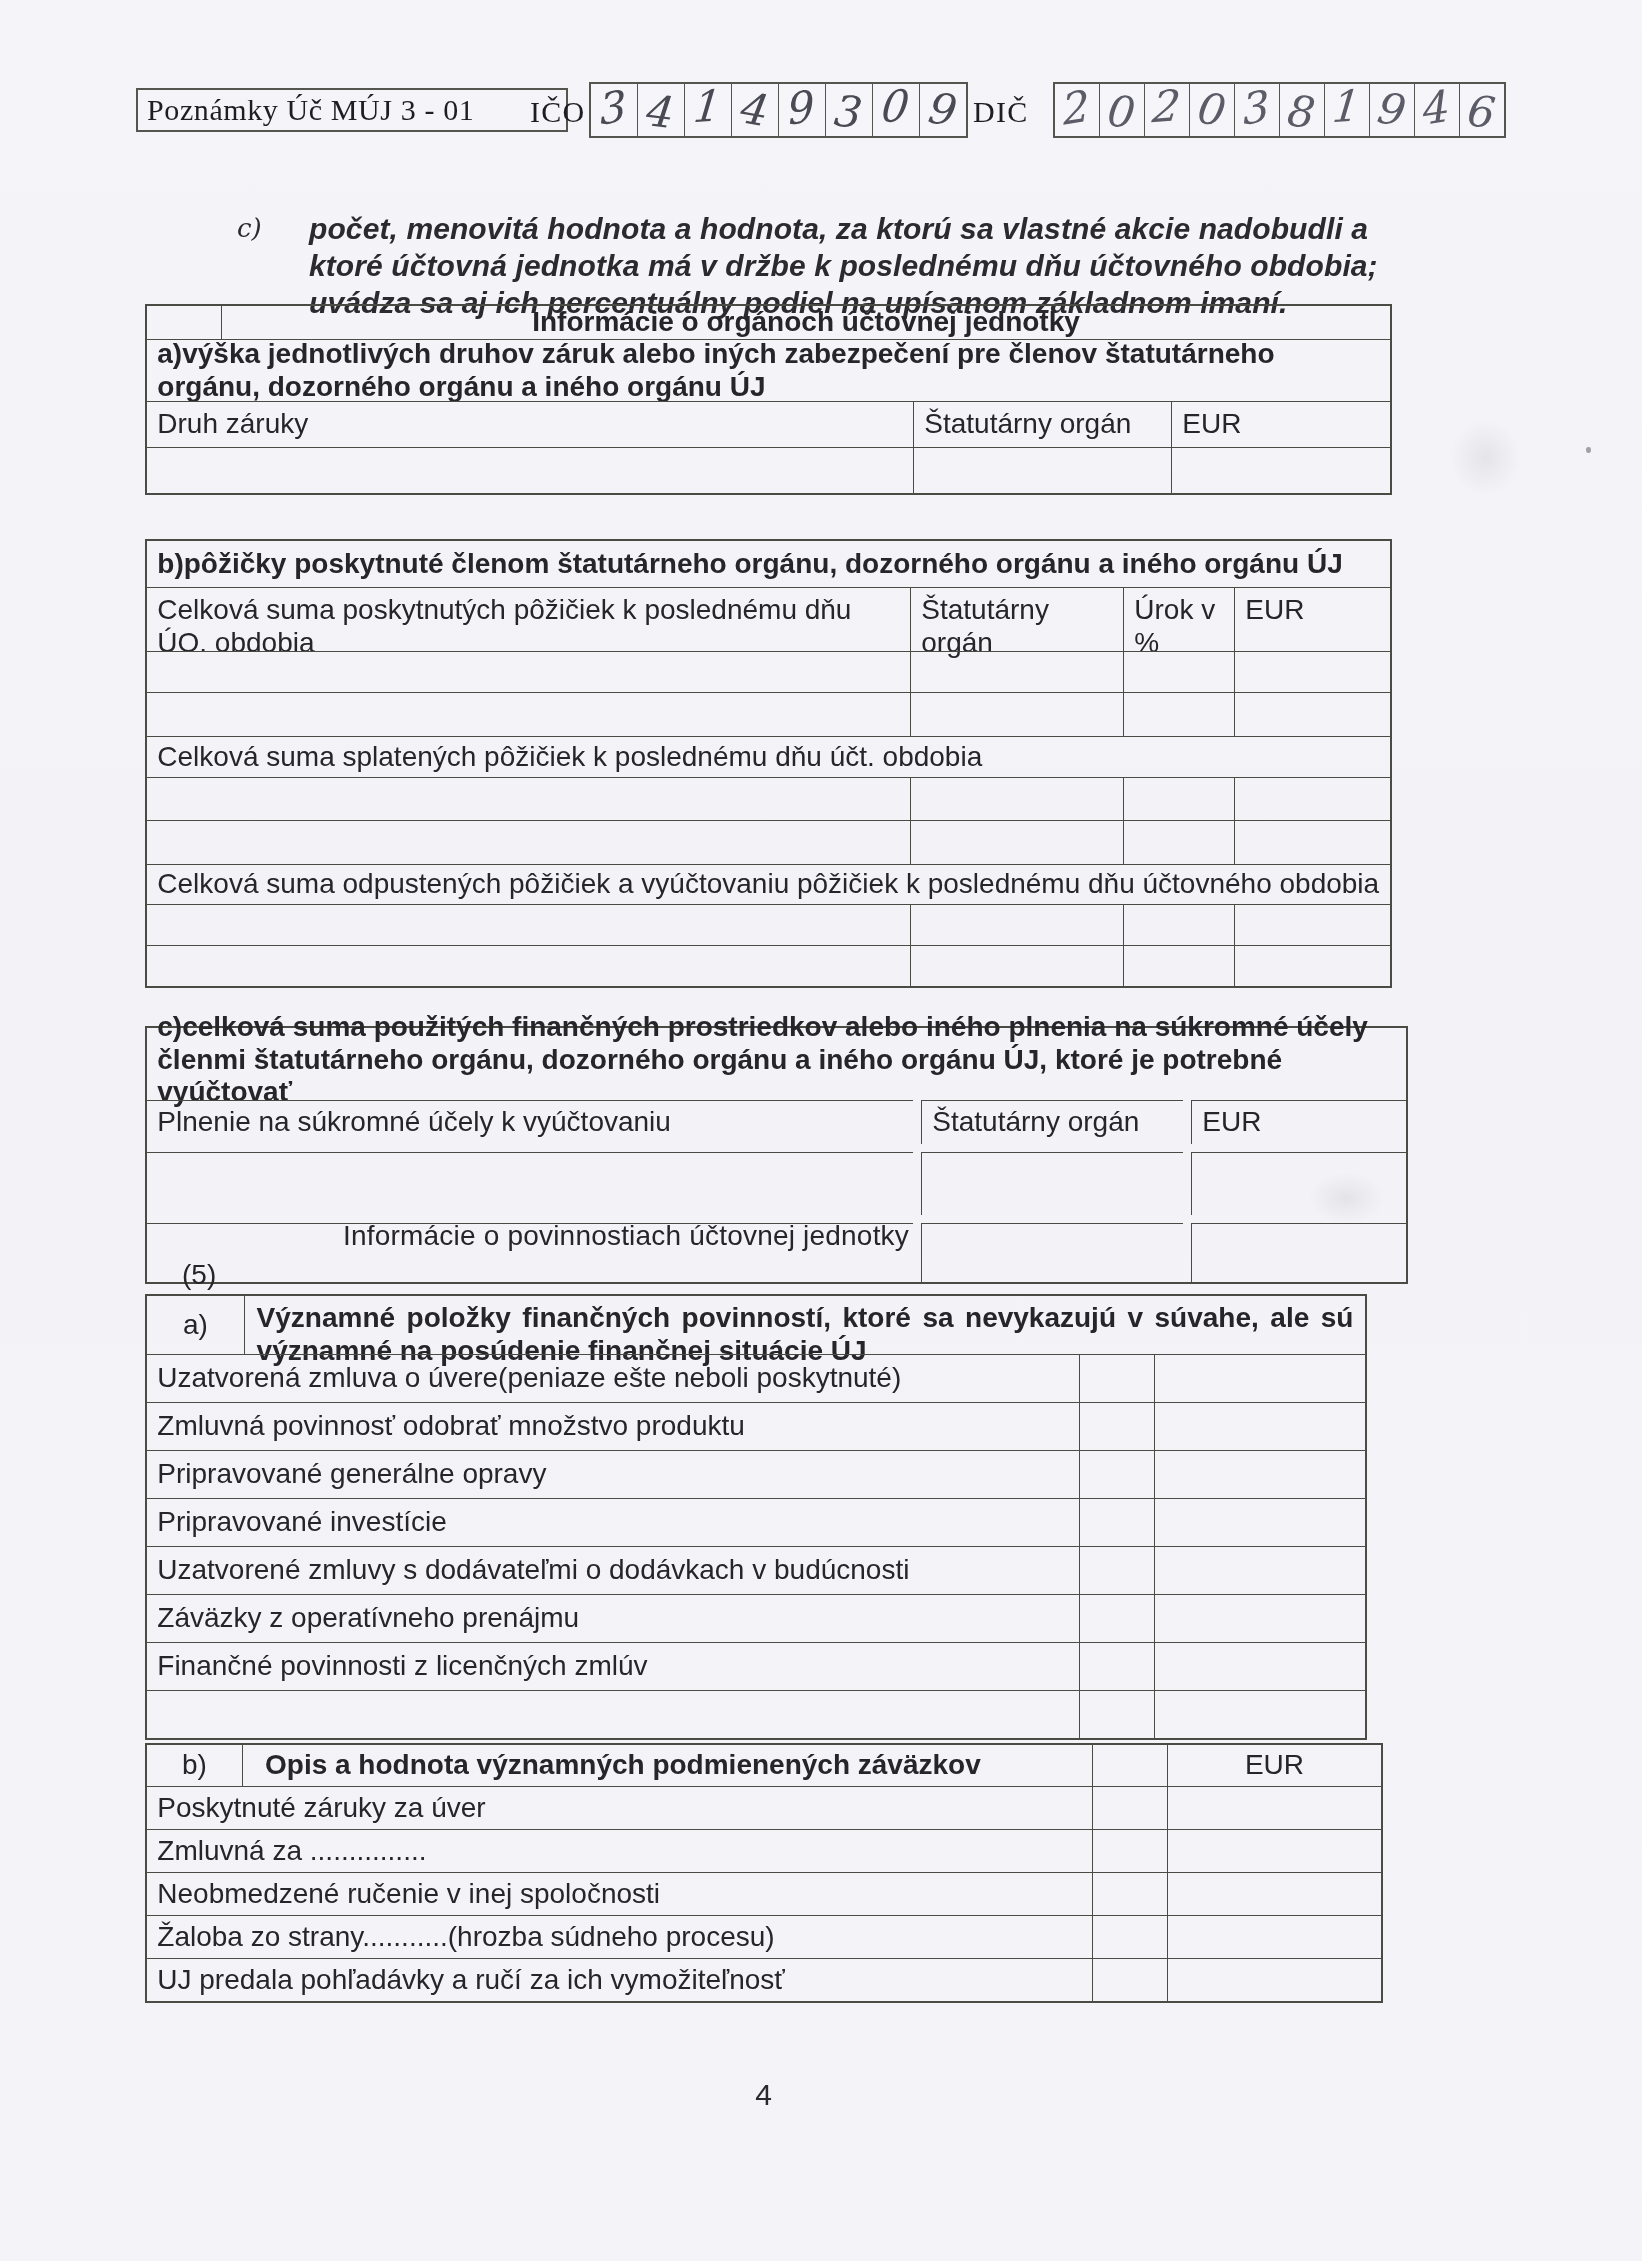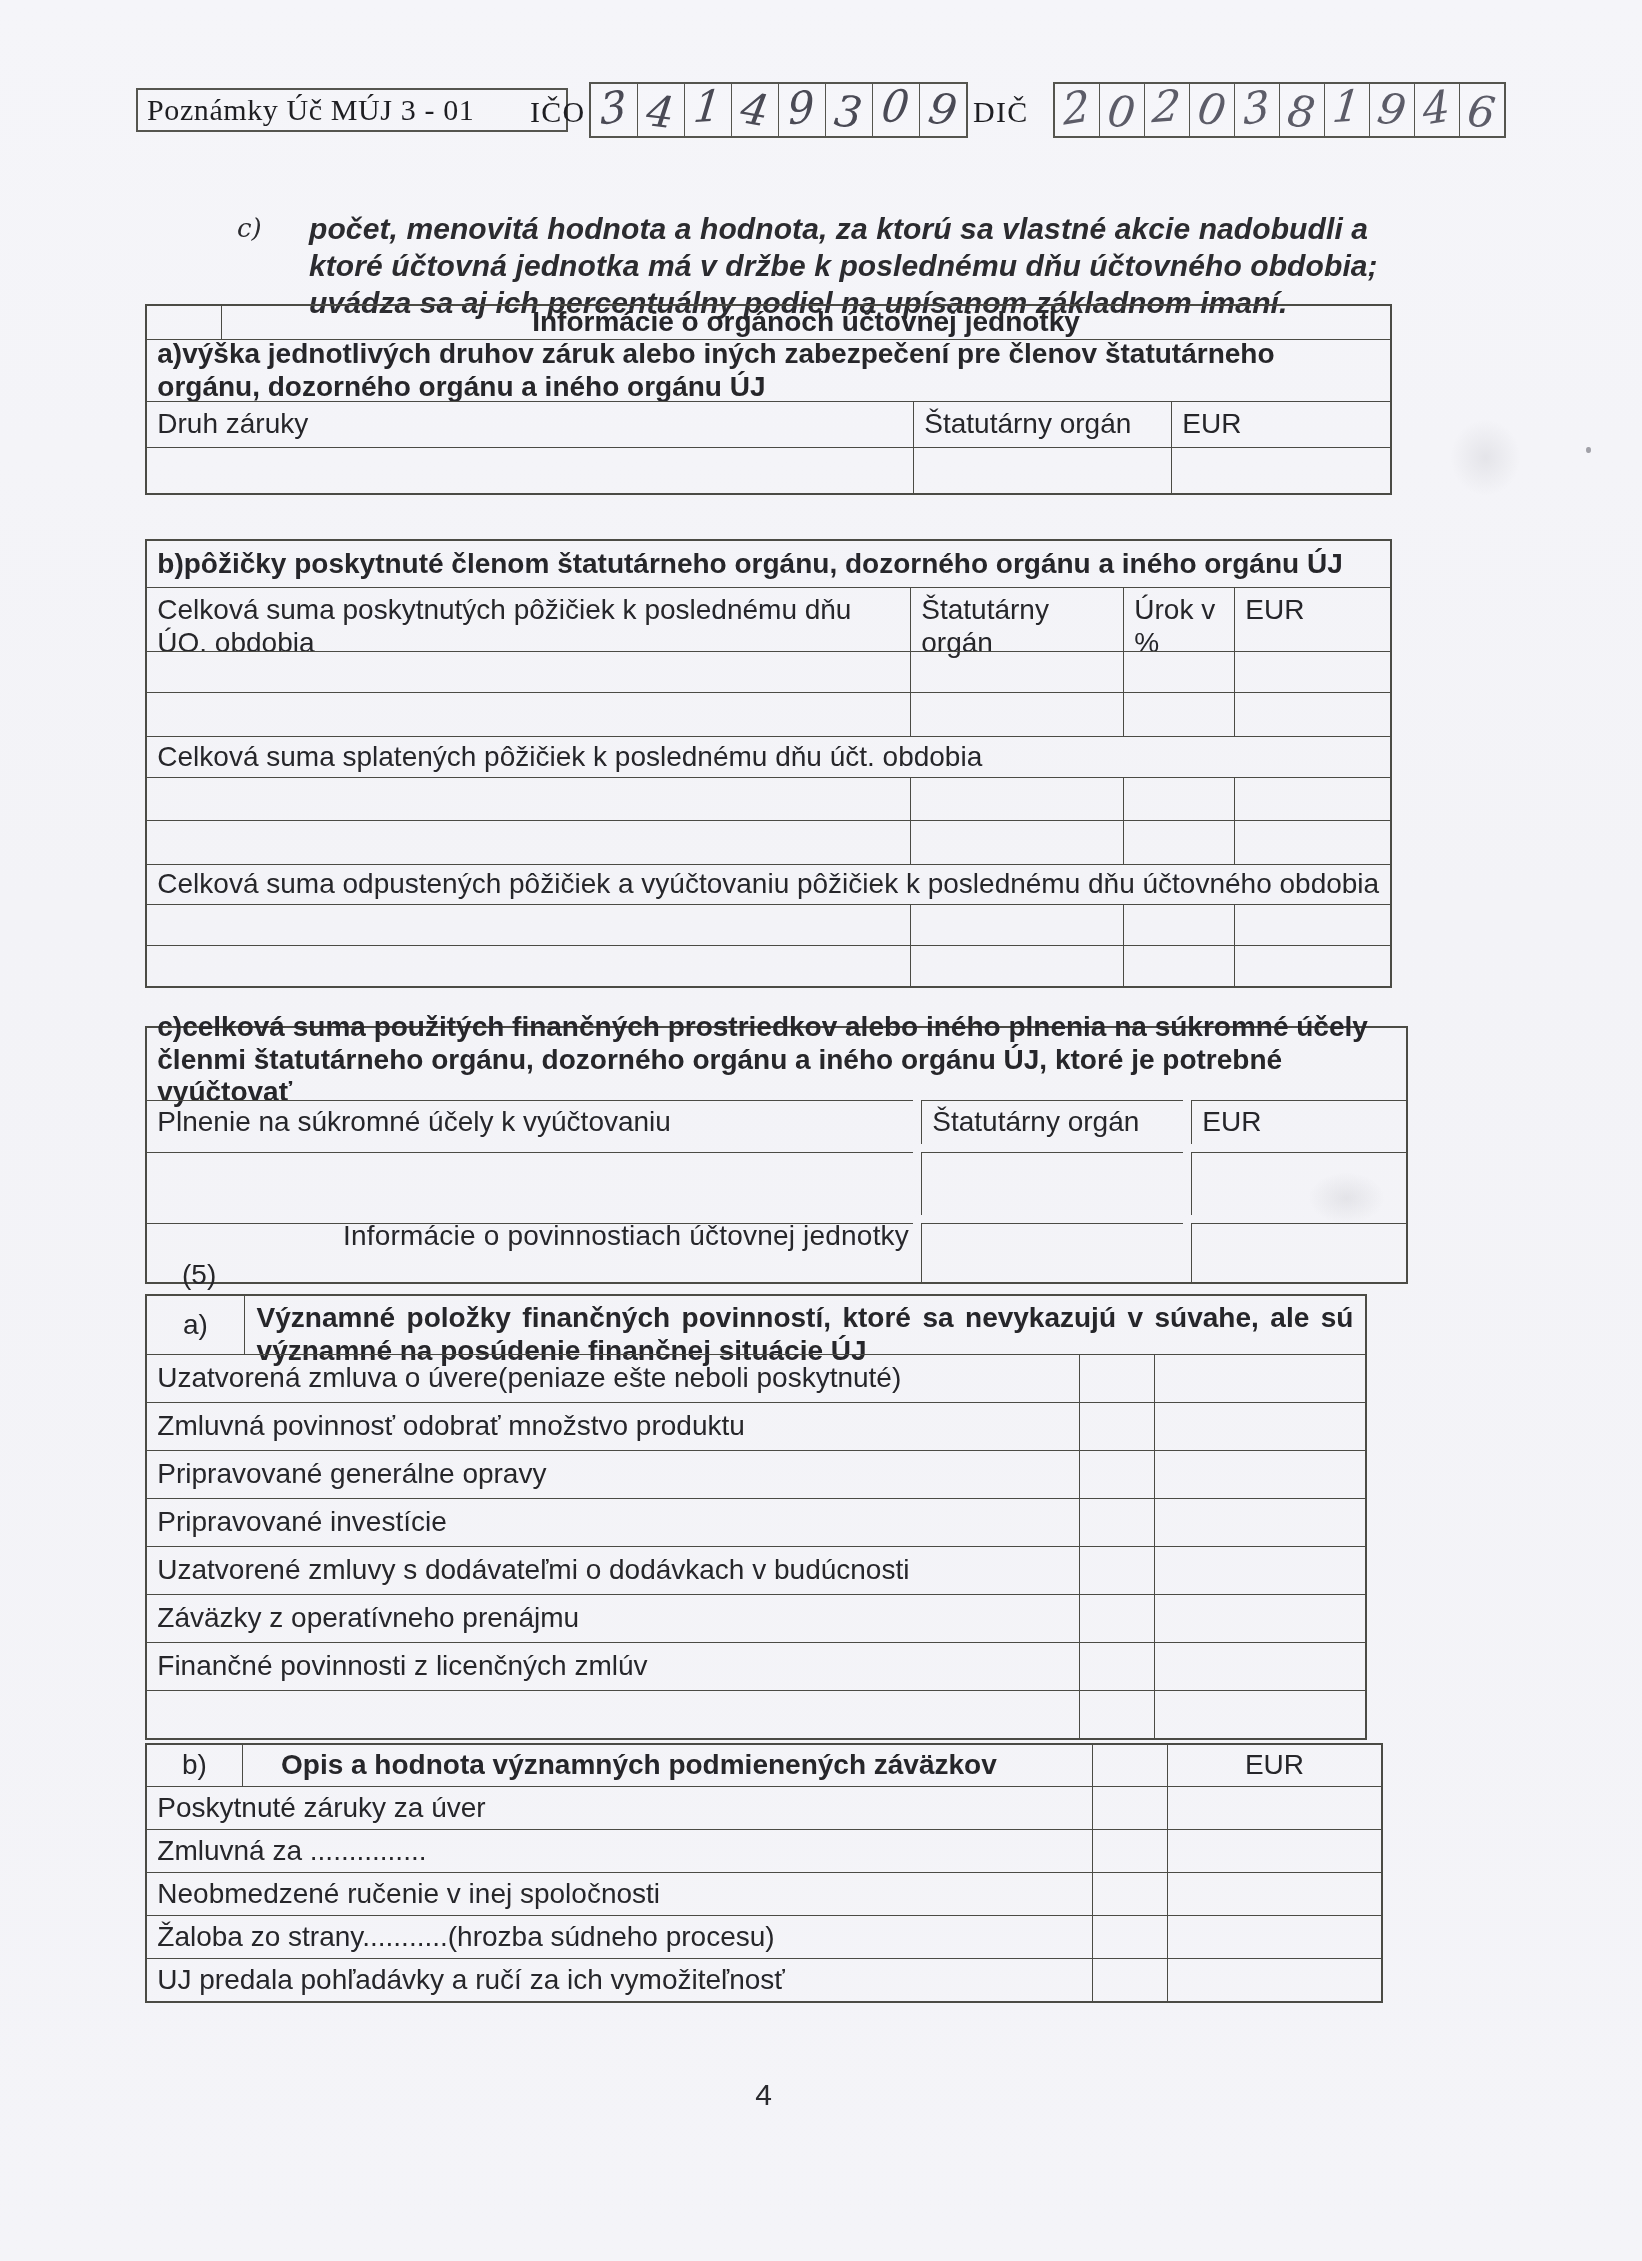--- a/index.html
+++ b/index.html
@@ -67,21 +67,21 @@
   }
   .nl{border-left:none;}
   .nt{border-top:none;}
   .sp2{grid-column:span 2;}
   .sp3{grid-column:span 3;}
   .sp4{grid-column:span 4;}
   .b{font-weight:bold;}
   .ctr{justify-content:center;text-align:center;}
   .top{align-items:flex-start;padding-top:6.4px;}
   .jt{display:block;text-align:justify;padding:6.4px 11.6px 3.9px 11.6px;}
-  .pl{padding-left:38px;}
+  .pl{padding-left:22px;}
   #t-organs{left:145px;top:304px;grid-template-columns:74px 692px 258px 219px;
             grid-template-rows:33px 62px 46px 46px;}
   #t-loans{left:145px;top:539px;grid-template-columns:763px 213px 111px 156px;
            grid-template-rows:46px 64px 41px 44px 41px 43px 44px 40px 41px 41px;}
   #t-private{left:145px;top:1026px;grid-template-columns:766px 262px 215px;
              grid-template-rows:64px 44px 63px 59px;gap:8px;}
   #t-oblig{left:145px;top:1294px;grid-template-columns:97px 835px 75px 211px;
            grid-template-rows:58px repeat(8,48px);}
   #t-conting{left:145px;top:1743px;grid-template-columns:95px 850px 75px 214px;
              grid-template-rows:41px repeat(5,43px);}

